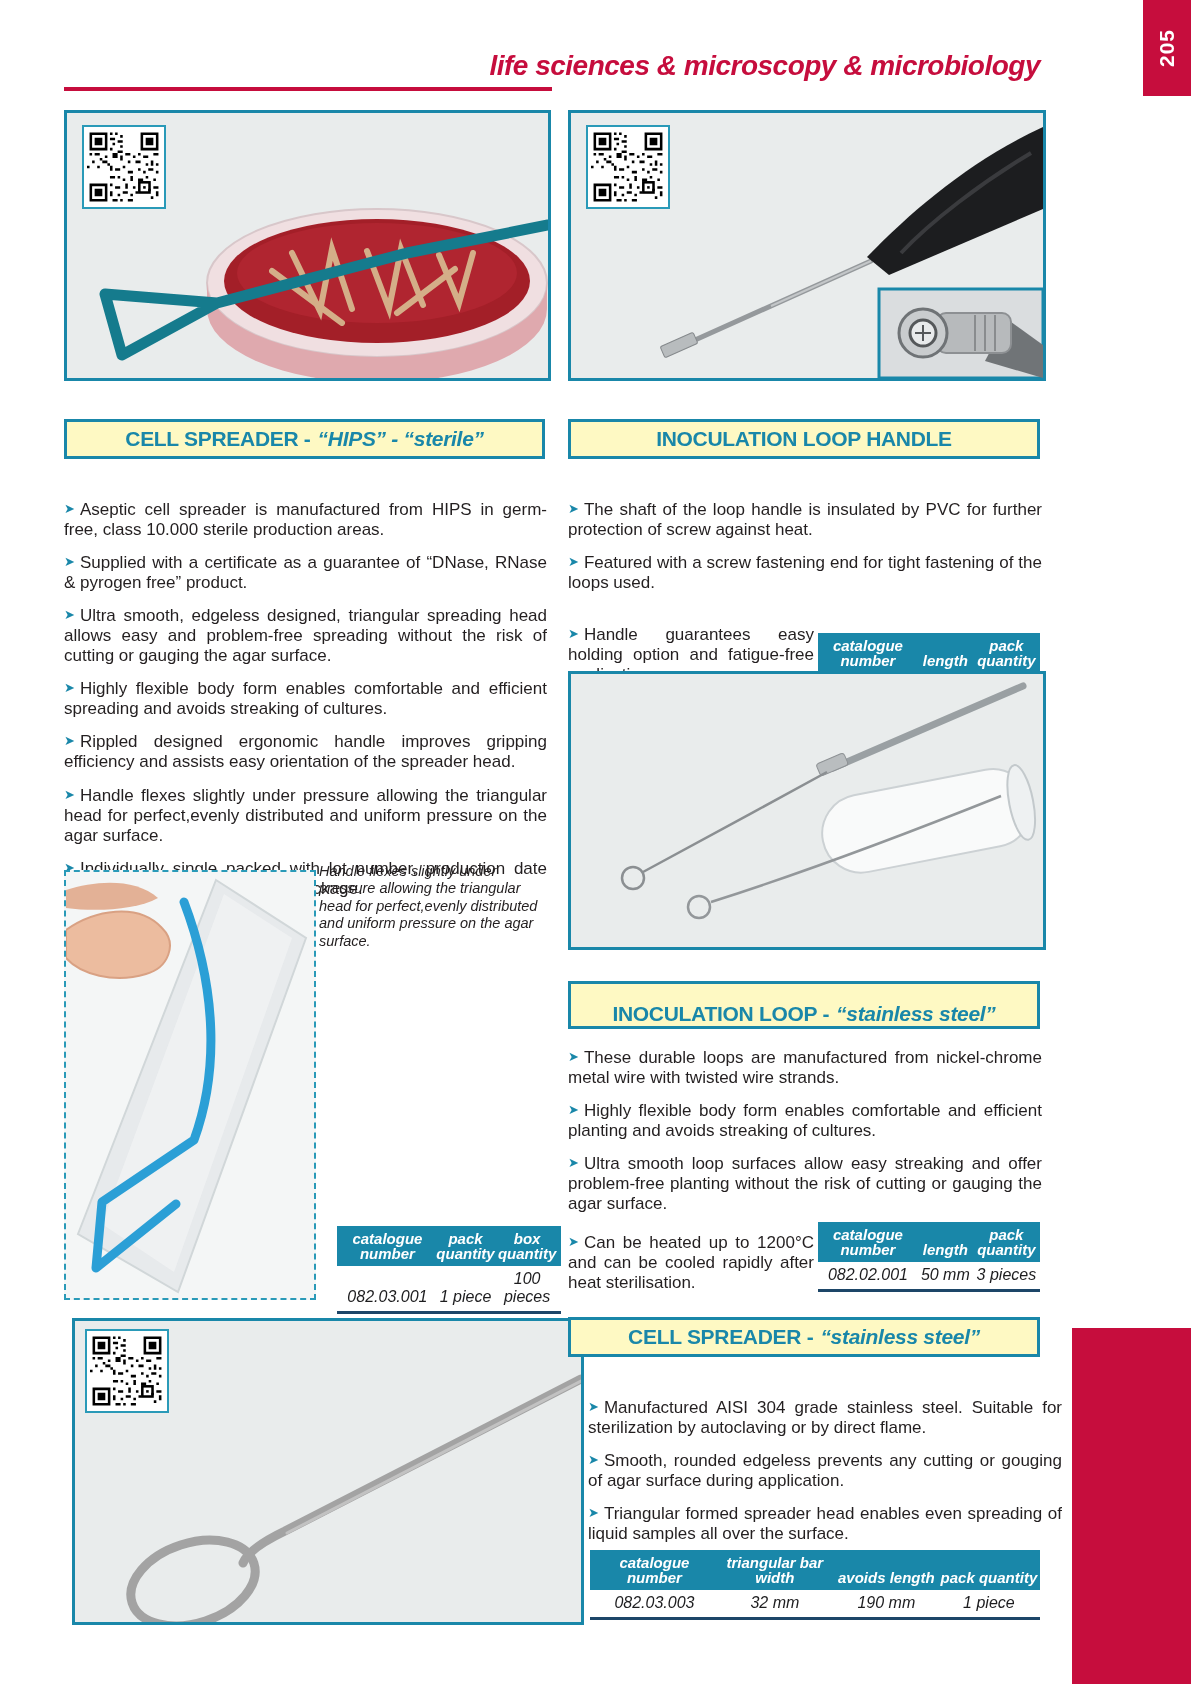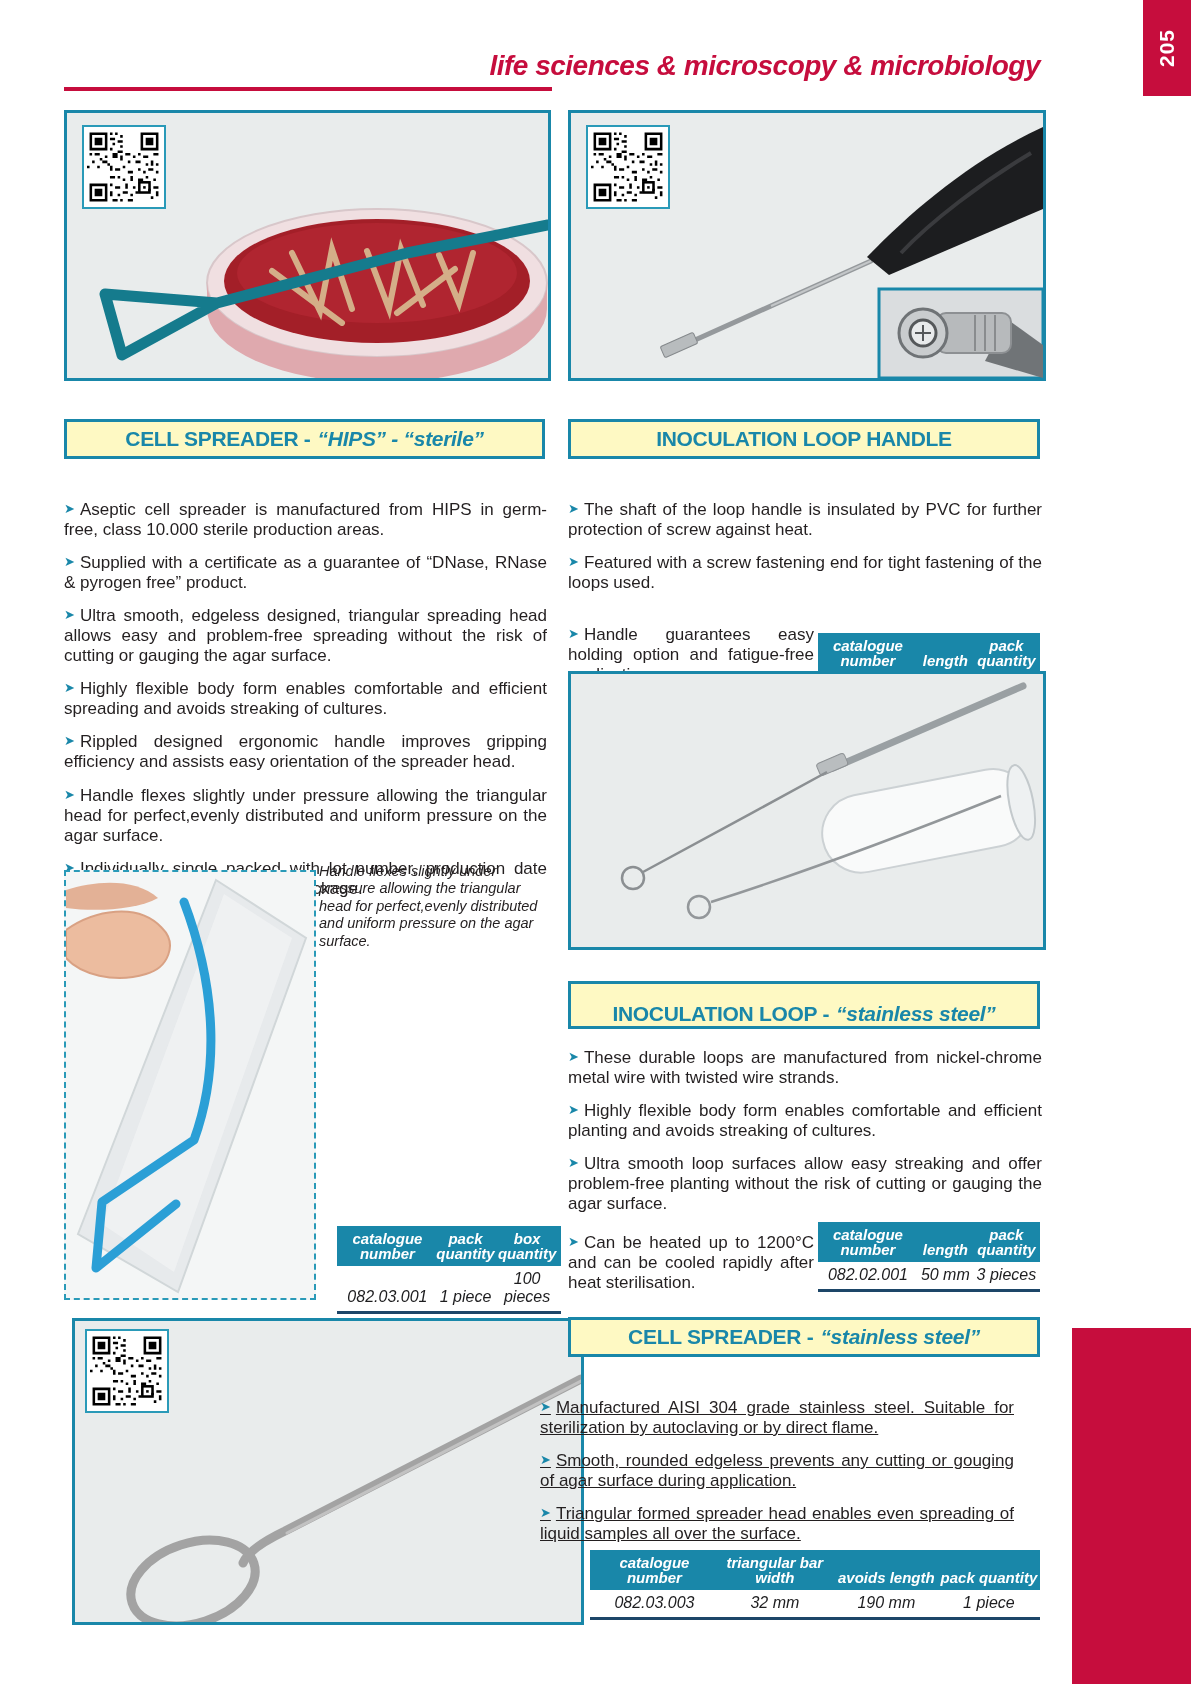--- a/index.html
+++ b/index.html
@@ -242,21 +242,21 @@
       <div class="td c3b">50 mm</div>
       <div class="td c3c">3 pieces</div>
     </div>
   </div>
 
   <div class="sec-hdr" style="left:568px;top:1317px;width:472px;height:40px;">
     <span>CELL SPREADER -</span>
     <span class="q">“stainless steel”</span>
   </div>
 
-  <div class="bullets" style="left:540px;top:1370px;width:474px;text-decoration:underline;">
+  <div class="bullets" style="left:588px;top:1370px;width:474px;">
     <p><span class="b">➤</span><span>Manufactured AISI 304 grade stainless steel. Suitable for sterilization by autoclaving or by direct flame.</span></p>
     <p><span class="b">➤</span><span>Smooth, rounded edgeless prevents any cutting or gouging of agar surface during application.</span></p>
     <p><span class="b">➤</span><span>Triangular formed spreader head enables even spreading of liquid samples all over the surface.</span></p>
   </div>
 
   <div class="tbl" style="left:590px;top:1550px;width:450px;">
     <div class="thead">
       <div class="th c4a">catalogue number</div>
       <div class="th c4b">triangular bar width</div>
       <div class="th c4c">avoids length</div>

